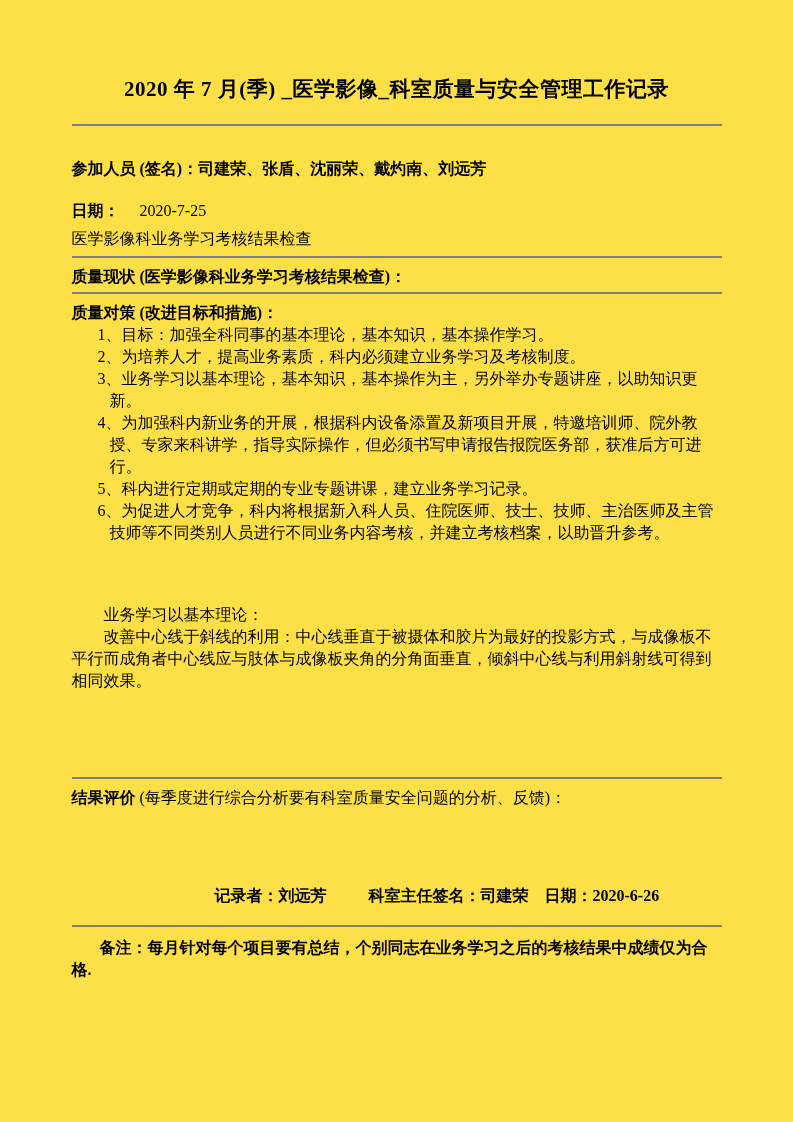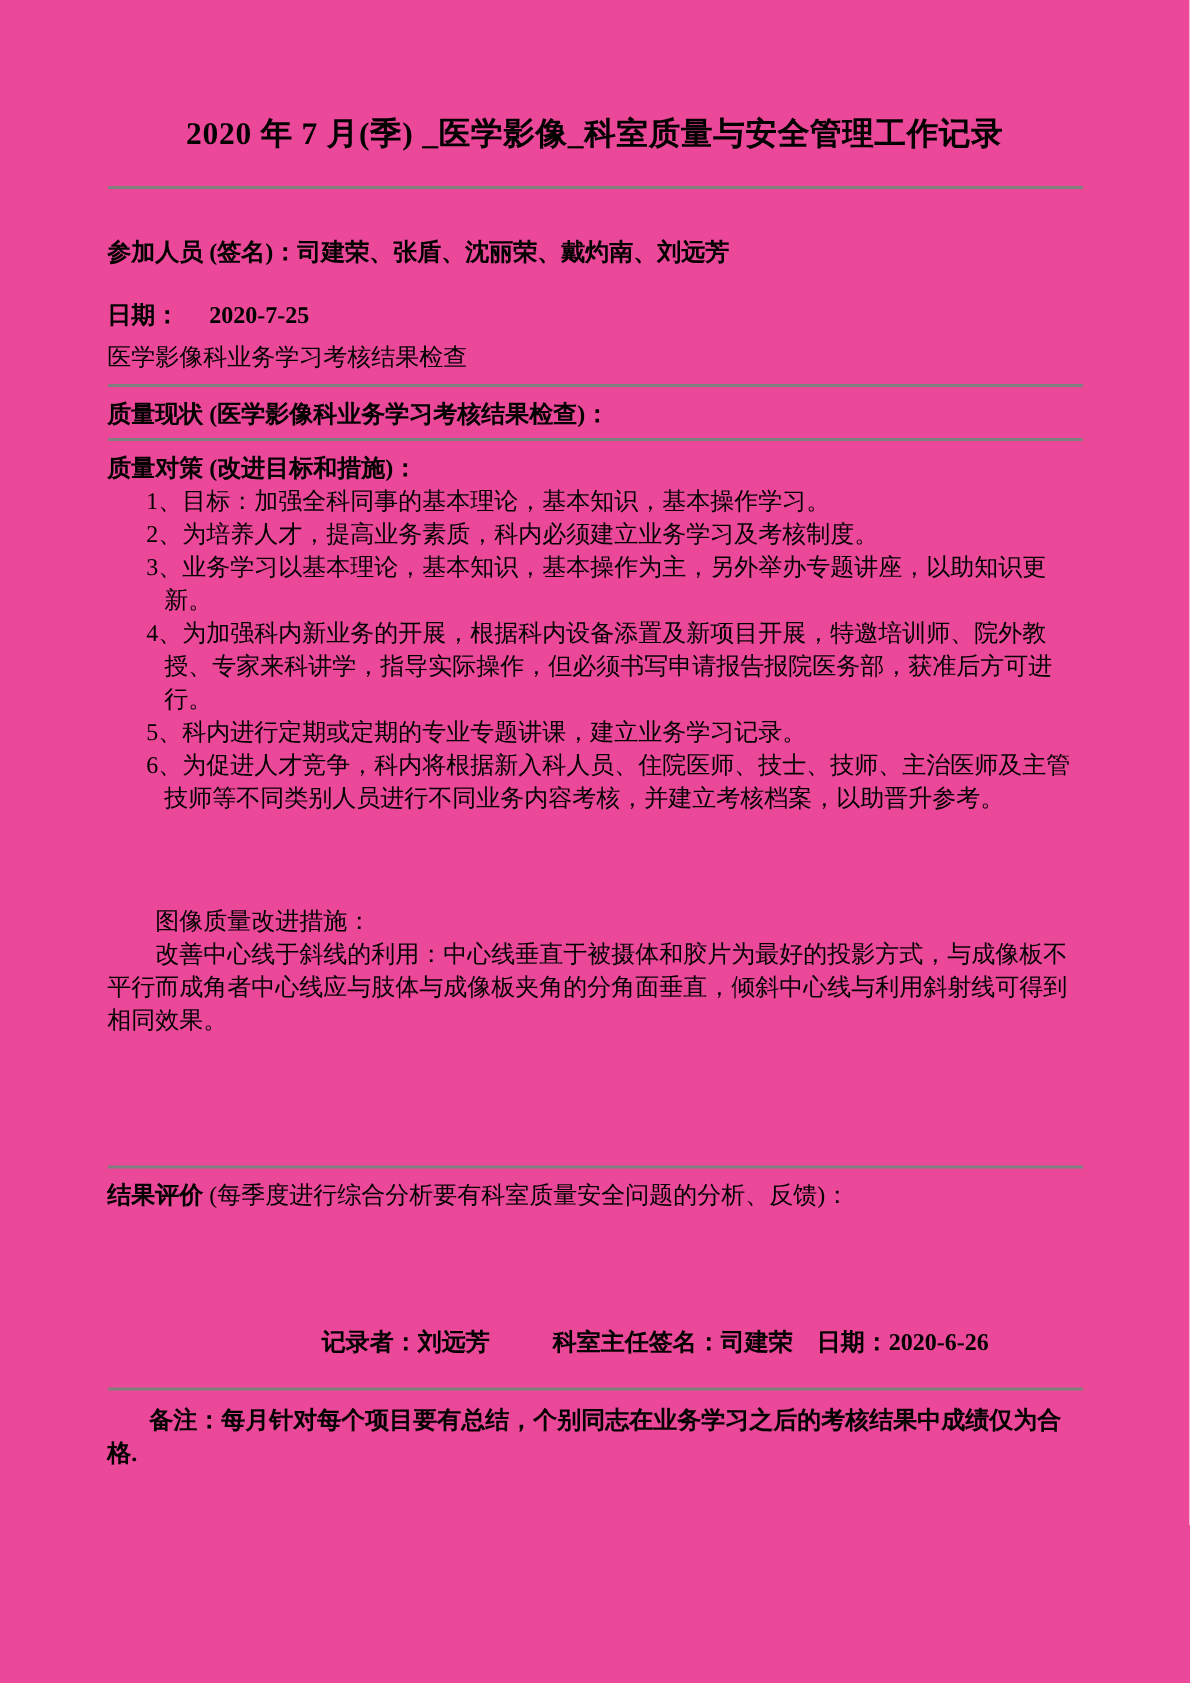--- a/index.html
+++ b/index.html
@@ -2,21 +2,21 @@
 <html><head>
 <meta charset="utf-8">
 <style>
   * { box-sizing: border-box; }
   html, body { margin: 0; padding: 0; background: #ffffff; }
   .page {
     position: relative;
     width: 793px;
     height: 1122px;
     margin: 0 auto;
-    background: #ec4899;
+    background: #fde047;
     color: #000000;
     font-family: "Liberation Serif", "DejaVu Serif", serif;
     font-size: 16px;
     line-height: 22px;
     overflow: hidden;
   }
   .content { width: 650px; margin: 0 auto; }
 
   .doc-title {
     padding-top: 76px;
@@ -34,21 +34,21 @@
   }
   .rule-title    { margin-top: 22px; }
   .rule-status   { margin-top: 6px; }
   .rule-counter  { margin-top: 4px; }
   .rule-eval     { margin-top: 85px; }
   .rule-remark   { margin-top: 18px; }
 
   .participants-line { margin-top: 32px; font-weight: bold; }
   .date-line { margin-top: 20px; }
   .date-label { font-weight: bold; }
-  .date-value { margin-left: 20px; font-weight: bold; }
+  .date-value { margin-left: 20px; font-weight: normal; }
   .subject-line { margin-top: 6px; }
 
   .section-heading { margin-top: 8px; font-weight: bold; }
   .body-para { text-indent: 32px; }
 
   .list { margin: 0; }
   .list-item {
     margin-left: 38px;
     text-indent: -12px;
   }
@@ -95,21 +95,21 @@
     <div class="section-heading">质量对策 (改进目标和措施)：</div>
     <div class="list">
       <div class="list-item">1、目标：加强全科同事的基本理论，基本知识，基本操作学习。</div>
       <div class="list-item">2、为培养人才，提高业务素质，科内必须建立业务学习及考核制度。</div>
       <div class="list-item">3、业务学习以基本理论，基本知识，基本操作为主，另外举办专题讲座，以助知识更新。</div>
       <div class="list-item">4、为加强科内新业务的开展，根据科内设备添置及新项目开展，特邀培训师、院外教授、专家来科讲学，指导实际操作，但必须书写申请报告报院医务部，获准后方可进行。</div>
       <div class="list-item">5、科内进行定期或定期的专业专题讲课，建立业务学习记录。</div>
       <div class="list-item">6、为促进人才竞争，科内将根据新入科人员、住院医师、技士、技师、主治医师及主管技师等不同类别人员进行不同业务内容考核，并建立考核档案，以助晋升参考。</div>
     </div>
 
-    <div class="image-quality-heading">图像质量改进措施：</div>
+    <div class="image-quality-heading">业务学习以基本理论：</div>
     <div class="body-para">改善中心线于斜线的利用：中心线垂直于被摄体和胶片为最好的投影方式，与成像板不平行而成角者中心线应与肢体与成像板夹角的分角面垂直，倾斜中心线与利用斜射线可得到相同效果。</div>
 
     <div class="rule rule-eval"></div>
 
     <div class="eval-heading"><span class="lbl">结果评价</span><span class="desc"> (每季度进行综合分析要有科室质量安全问题的分析、反馈)：</span></div>
 
     <div class="signature-line"><span>记录者：</span><span>刘远芳</span><span class="sig-gap-lg">科室主任签名：</span><span>司建荣</span><span class="sig-gap-sm">日期：</span><span>2020-6-26</span></div>
 
     <div class="rule rule-remark"></div>
 

